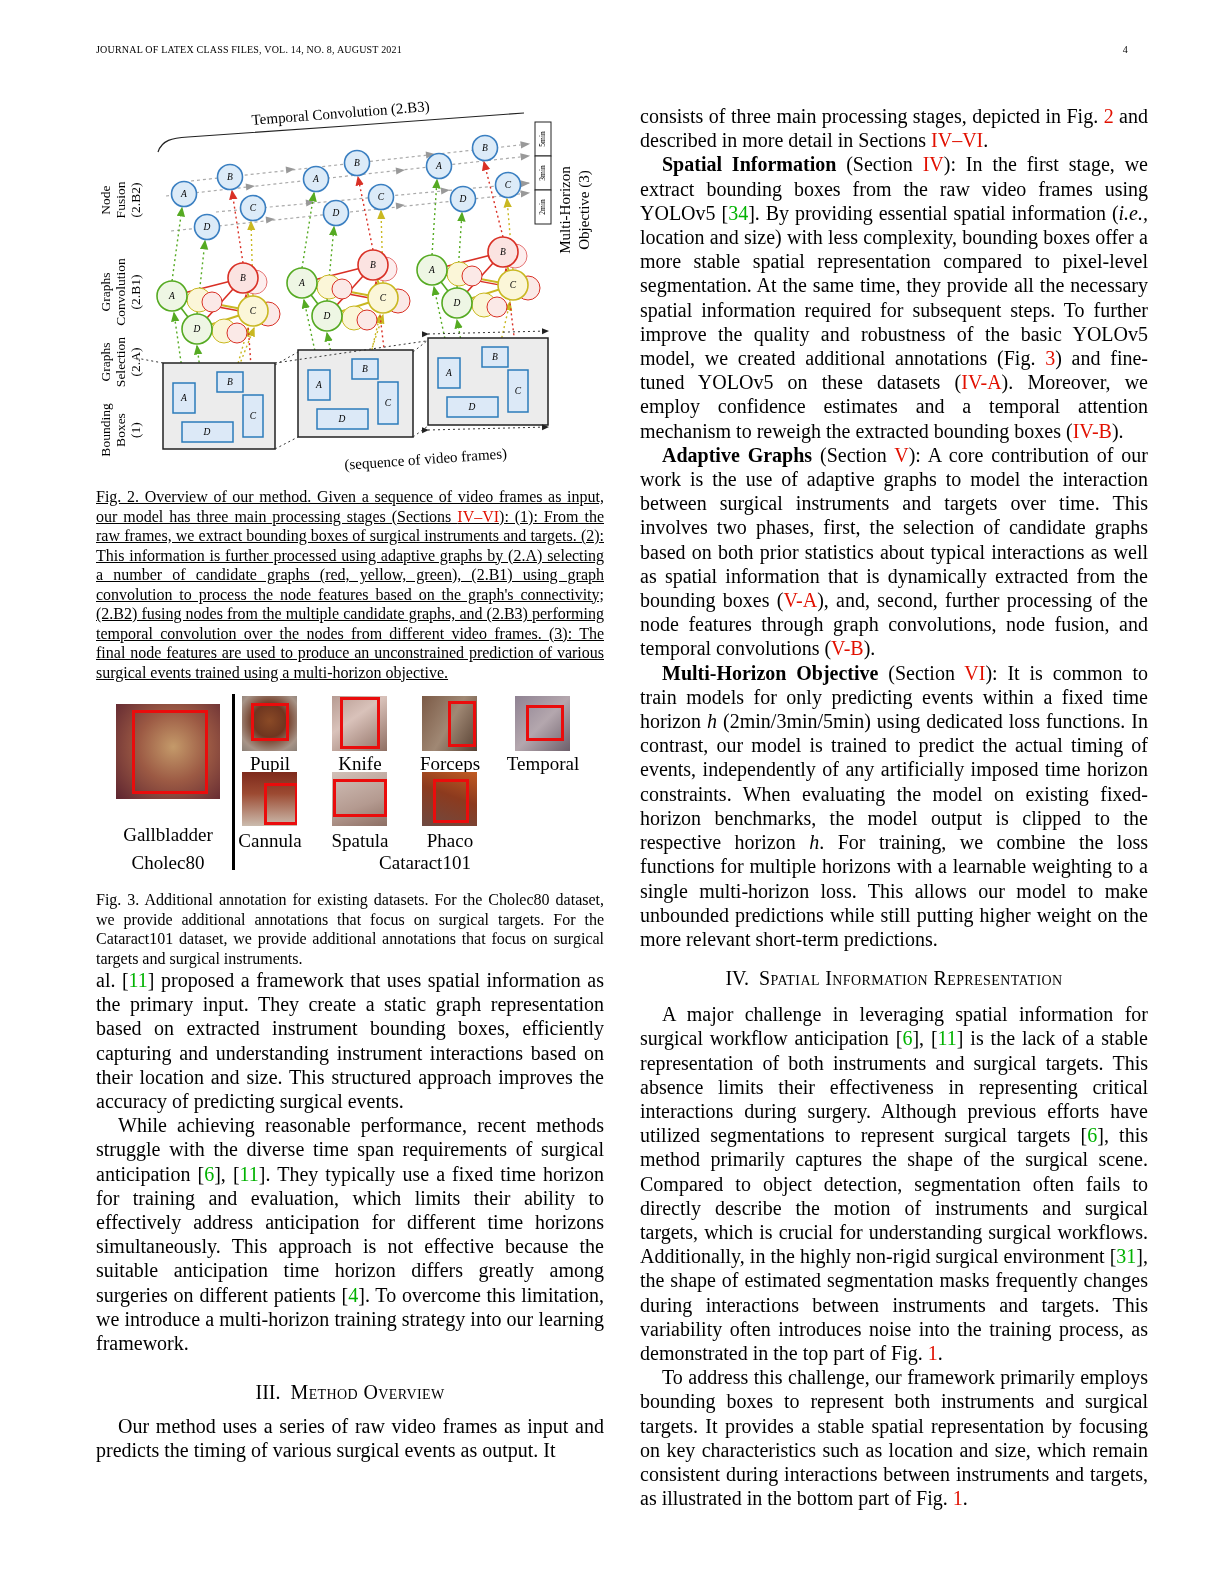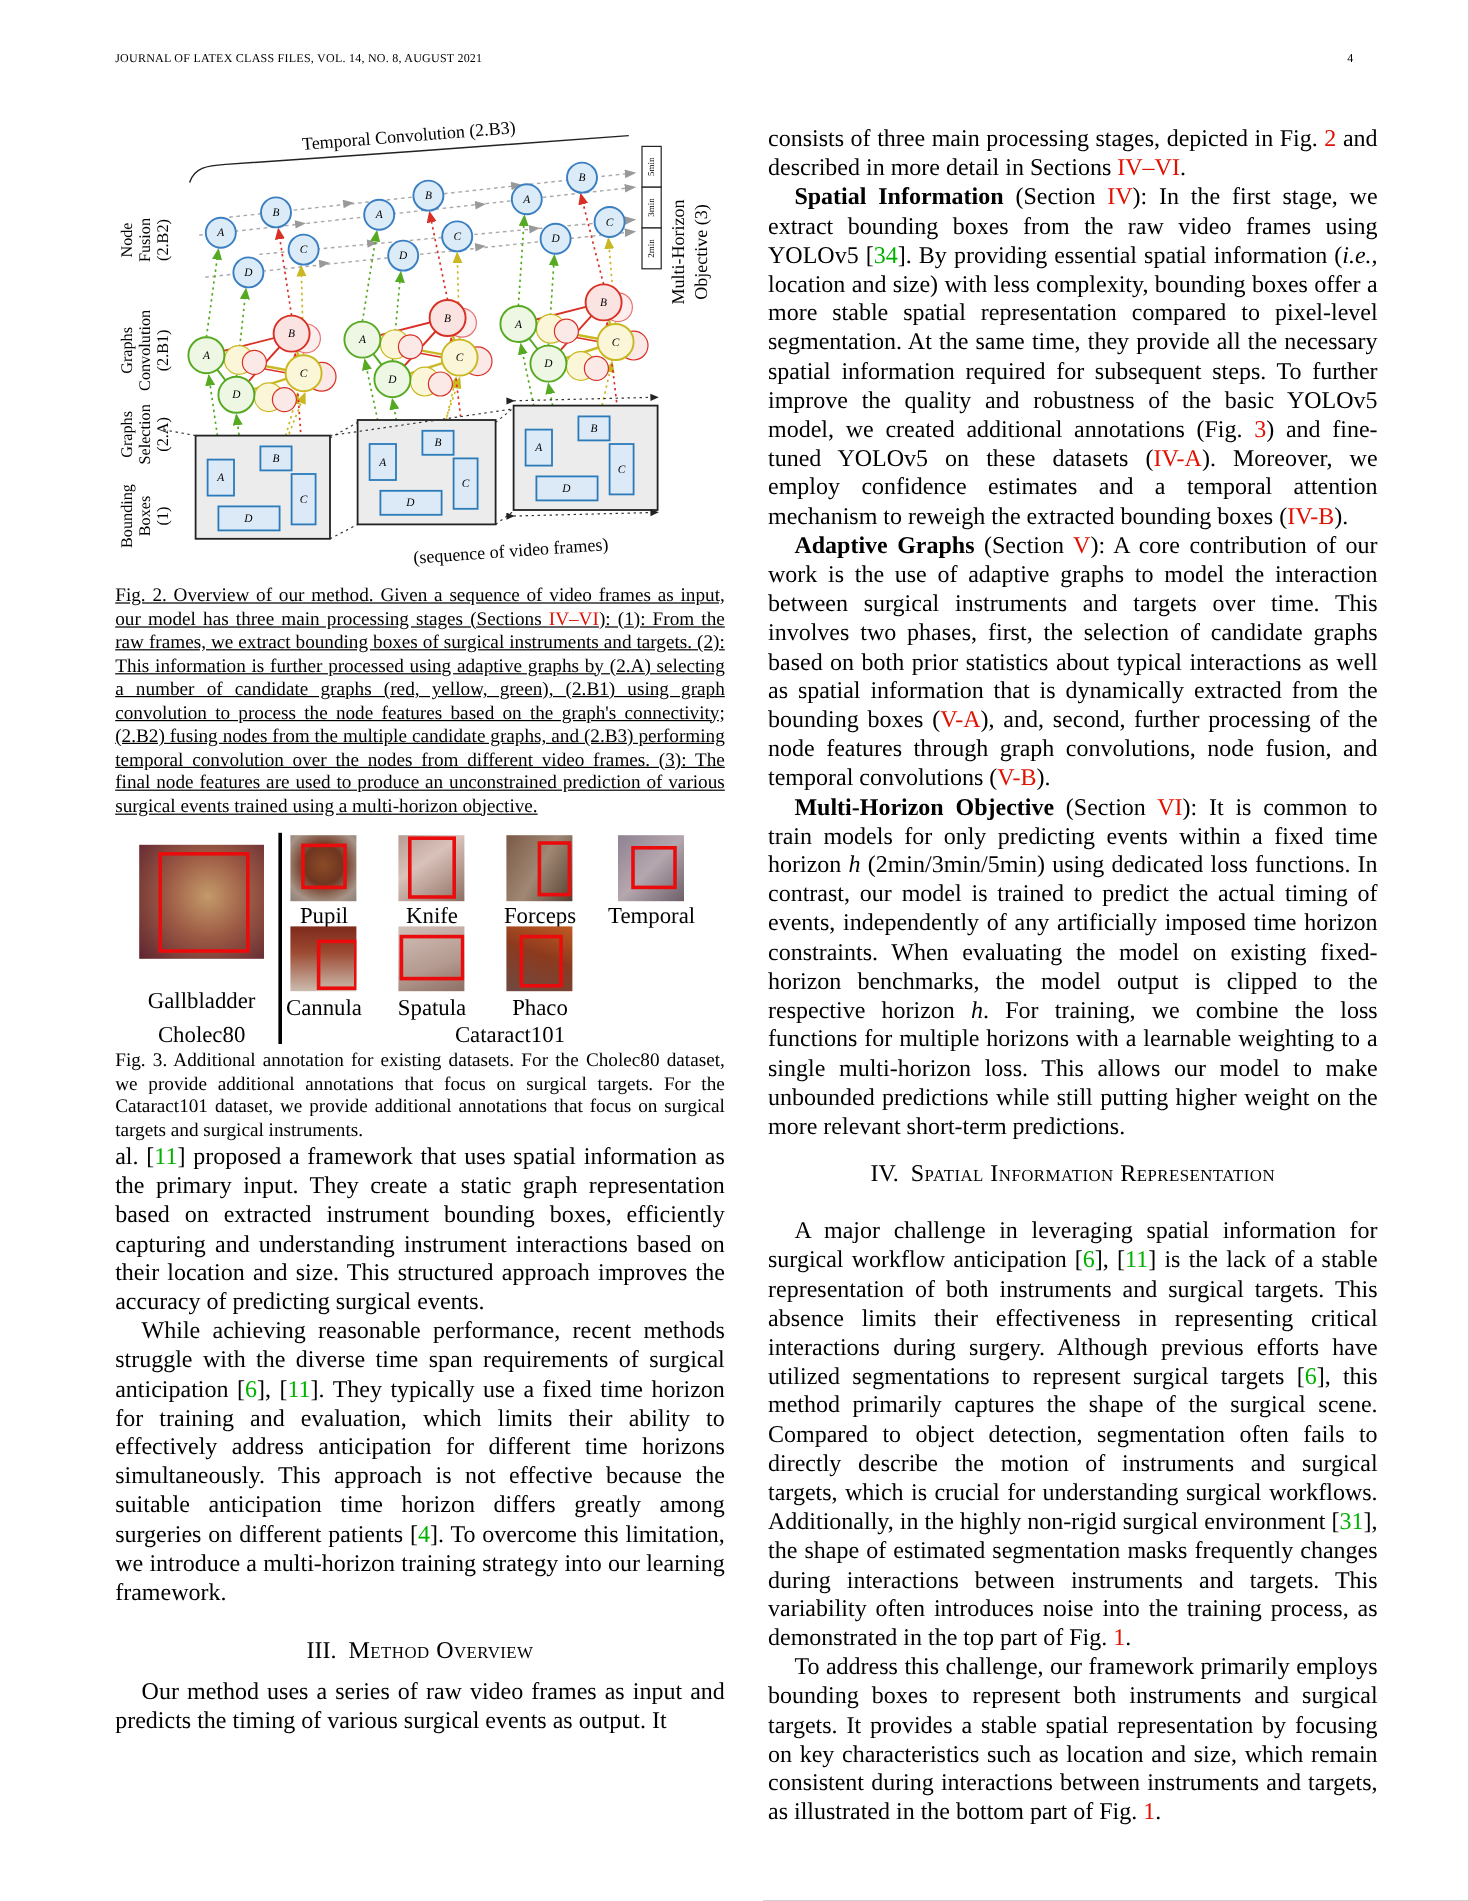--- a/index.html
+++ b/index.html
@@ -7,30 +7,30 @@
         font-family:"Liberation Serif",serif;color:#000;overflow:hidden;}
   .header{position:absolute;top:44px;left:96px;right:96px;display:flex;
           justify-content:space-between;font-size:10px;letter-spacing:.2px;}
   .col{position:absolute;width:508px;}
   .col-left{left:96px;top:100px;}
   .col-right{left:640px;top:104px;}
   p.body{font-size:20px;line-height:24.2px;text-align:justify;margin:0;}
   p.indent{text-indent:22px;}
   .caption{font-size:16px;line-height:19.5px;text-align:justify;margin:0;}
   .cap2{margin-top:7px;text-decoration:underline;}
-  .cap3{margin-top:0;}
+  .cap3{margin-top:16px;}
   .firstbody{margin-top:28px;}
   .ref{color:#e11000;}
   .cite{color:#00b200;}
   .bf{font-weight:bold;}
   .it{font-style:italic;}
   .sec-heading{display:flex;justify-content:center;gap:10px;font-size:20px;
                margin:26px 0 10px 0;}
   .sec-heading .sc{font-variant:small-caps;letter-spacing:.4px;}
-  .sec-heading-right{margin:16px 0 24px 0;}
+  .sec-heading-right{margin:16px 0 12px 0;}
   svg{display:block;font-family:"Liberation Serif",serif;}
   .slbl{font-size:13.5px;text-anchor:middle;}
   .nl{font-style:italic;font-size:9.5px;text-anchor:middle;}
   .mini{font-size:7.5px;text-anchor:middle;}
   .biglbl{font-size:15px;text-anchor:middle;}
   
   .fig3{position:relative;height:180px;margin-top:12px;}
   .thumb{position:absolute;overflow:hidden;}
   .bb{position:absolute;border:3px solid #ea0c0c;}
   .f3lbl{position:absolute;font-size:19px;text-align:center;}

